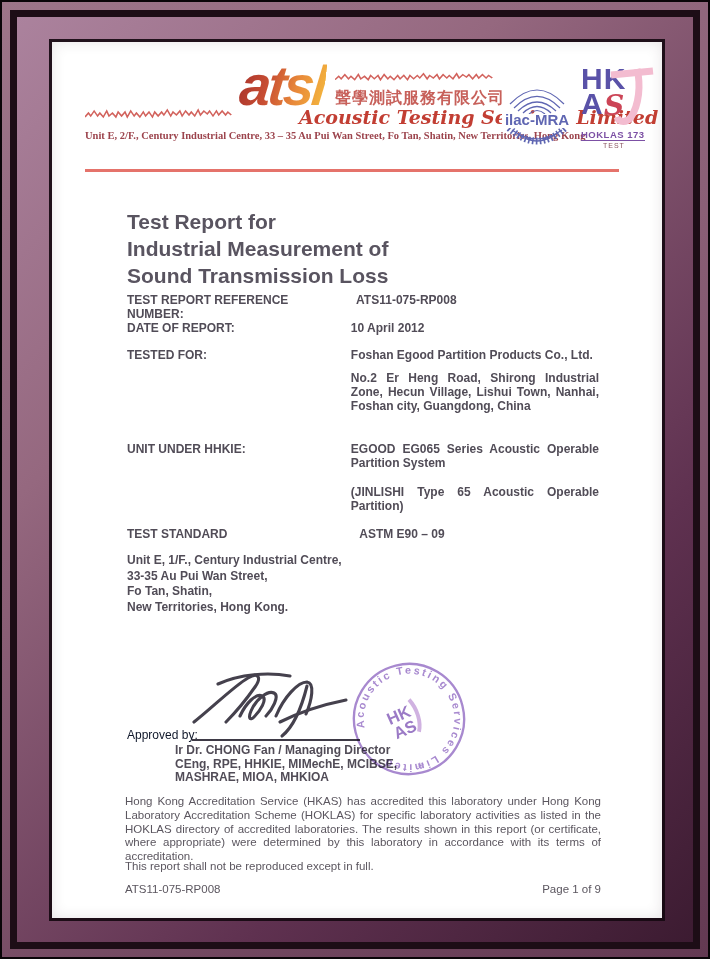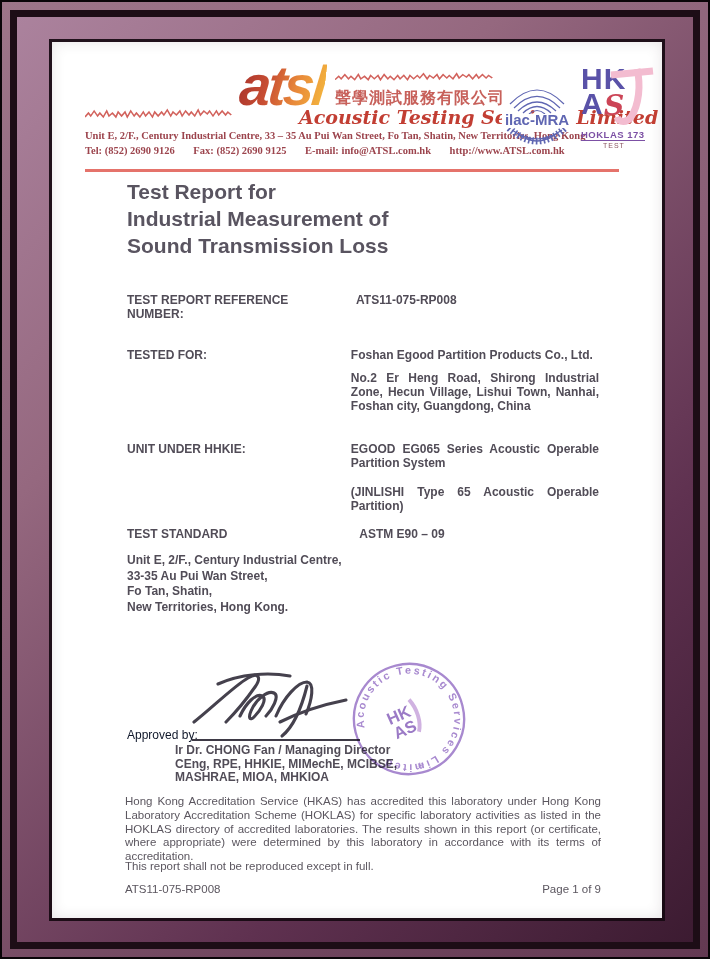--- a/index.html
+++ b/index.html
@@ -30,21 +30,21 @@
   .hkas{position:absolute;left:529px;top:24px;width:76px;text-align:left;}
   .hkas-big{font-weight:800;font-size:30px;line-height:25px;color:#5a52a8;letter-spacing:1px;}
   .hkas-row2{position:relative;height:30px;}
   .hkas-s{position:absolute;left:23px;top:-2px;font-family:"DejaVu Serif",serif;font-style:italic;font-weight:bold;
           font-size:28px;color:#cc4456;}
   .hkas-ribbon{position:absolute;left:0;top:-26px;}
   .hoklas{margin-top:8px;font-size:9.5px;font-weight:bold;color:#7c50a4;border-bottom:1.5px solid #7c50a4;
           display:inline-block;letter-spacing:.5px;}
   .hoklas-sub{font-size:7px;color:#8a5560;letter-spacing:1px;margin-left:22px;}
   
-  .title{position:absolute;left:75px;top:136px;font-size:21px;line-height:27px;font-weight:bold;color:#595460;}
+  .title{position:absolute;left:75px;top:166px;font-size:21px;line-height:27px;font-weight:bold;color:#595460;}
   .row{position:absolute;left:75px;width:472px;display:flex;}
   .lbl{width:230px;font-size:12px;font-weight:bold;color:#514c57;}
   .val{width:255px;font-size:12px;font-weight:bold;color:#514c57;}
   .val p{margin:0 0 15px 0;text-align:justify;}
   .val .line{line-height:15.5px;}
   
   .approved{position:absolute;left:75px;top:686px;font-size:12px;color:#0f172a;}
   .sig-line{position:absolute;left:140px;top:697px;width:168px;border-top:2px solid #3e3a46;}
   .namelines{position:absolute;left:123px;top:702px;font-size:12px;font-weight:bold;color:#514c57;line-height:13.5px;}
   .sig{position:absolute;left:136px;top:626px;}
@@ -70,26 +70,20 @@
   </svg>
   <svg class="sq" style="left:283px;top:30px;" width="172" height="12" viewBox="0 0 140 14" preserveAspectRatio="none">
     <path d="M0,9 l3,-4 2,3 3,-5 3,5 2,-3 3,4 3,-6 2,5 3,-3 3,4 2,-5 3,4 3,-4 2,5 3,-6 3,5 2,-3 3,4 3,-5 2,4 3,-4 3,5 2,-5 3,4 3,-4 2,3 3,-5 3,6 2,-4 3,3 3,-4 2,5 3,-5 3,4 2,-3 3,4 3,-6 2,5 3,-4 3,3 2,-3 3,5 3,-5 2,4 3,-4 3,4 2,-3 3,3" fill="none" stroke="#d2625c" stroke-width="1.4"></path>
   </svg>
 
   <div class="atsl">atsl</div>
   <div class="cn">聲學測試服務有限公司</div>
   <div class="en-script">Acoustic Testing Services Limited</div>
 
   <div class="addr1">Unit E, 2/F., Century Industrial Centre, 33 – 35 Au Pui Wan Street, Fo Tan, Shatin, New Territories, Hong Kong</div>
-  <div class="addr2">
-    <span>Tel: (852) 2690 9126</span>
-    <span>Fax: (852) 2690 9125</span>
-    <span>E-mail: info@ATSL.com.hk</span>
-    <span>http://www.ATSL.com.hk</span>
-  </div>
   <div class="red-rule"></div>
 
   <svg class="ilac" width="78" height="90" viewBox="0 0 78 90">
     <g fill="none" stroke="#5f66b2" stroke-width="1.2">
       <path d="M12,32 Q39,4 66,32"></path>
       <path d="M16,36 Q39,13 62,36"></path>
       <path d="M20,39 Q39,21 58,39"></path>
       <path d="M25,41 Q39,28 53,41"></path>
       <path d="M31,42 Q39,35 47,42"></path>
       <path d="M14,58 Q39,76 64,58"></path>
@@ -118,20 +112,24 @@
   <div class="title">
     <div>Test Report for</div>
     <div>Industrial Measurement of</div>
     <div>Sound Transmission Loss</div>
   </div>
 
   <div class="row" style="top:251px;gap:10px;">
     <div class="lbl">TEST REPORT REFERENCE NUMBER:</div>
     <div class="val">ATS11-075-RP008</div>
   </div>
+  <div class="row" style="top:279px;">
+    <div class="lbl">DATE OF REPORT:</div>
+    <div class="val">10 April 2012</div>
+  </div>
   <div class="row" style="top:306px;">
     <div class="lbl">TESTED FOR:</div>
     <div class="val">Foshan Egood Partition Products Co., Ltd.</div>
   </div>
   <div class="row" style="top:329px;">
     <div class="lbl"></div>
     <div class="val">
         <p style="margin:0;">No.2 Er Heng Road, Shirong Industrial Zone, Hecun Village, Lishui Town, Nanhai, Foshan city, Guangdong, China</p>
       </div>
   </div>
@@ -141,21 +139,21 @@
       <p>EGOOD EG065 Series Acoustic Operable Partition System</p>
       <p style="margin-bottom:0;">(JINLISHI Type 65 Acoustic Operable Partition)</p>
     </div>
   </div>
   <div class="row" style="top:485px;gap:16px;">
     <div class="lbl">TEST STANDARD</div>
     <div class="val">ASTM E90 – 09</div>
   </div>
   <div class="row" style="top:511px;">
     <div class="val">
-      <div class="line">Unit E, 2/F., Century Industrial Centre,</div>
+      <div class="line">Unit E, 1/F., Century Industrial Centre,</div>
       <div class="line">33-35 Au Pui Wan Street,</div>
       <div class="line">Fo Tan, Shatin,</div>
       <div class="line">New Territories, Hong Kong.</div>
     </div>
   </div>
 
   <div class="approved">Approved by:</div>
 
   <svg class="sig" width="170" height="72" viewBox="0 0 170 72">
     <g fill="none" stroke="#45414d" stroke-width="3.1" stroke-linecap="round">

